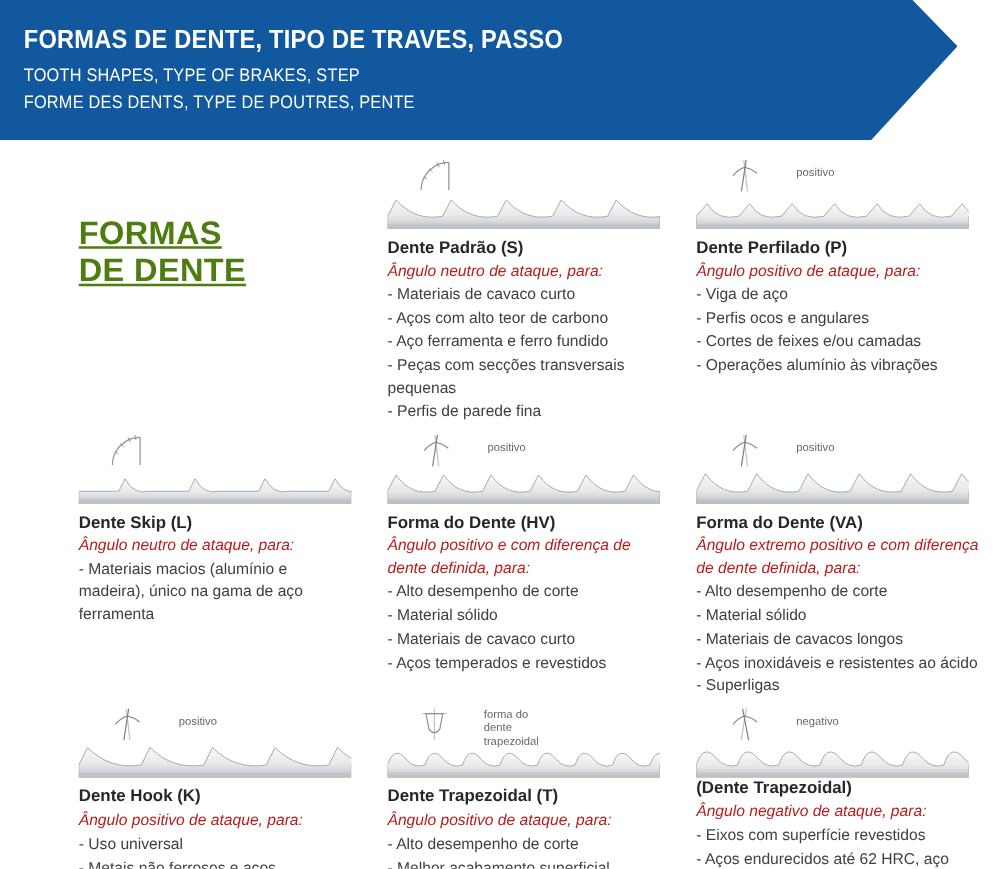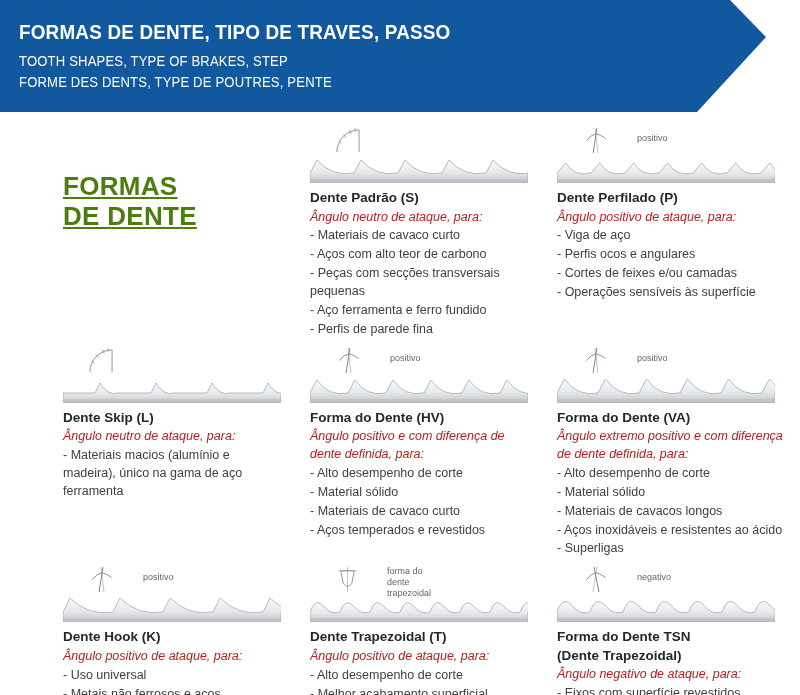--- a/index.html
+++ b/index.html
@@ -90,22 +90,22 @@
     <div class="blade"><svg width="218" height="28" viewBox="0 0 218 28">
           <path d="M0 28 L0 18 L7.0 5 Q22.0 22 44.0 18 L51.0 5 Q66.0 22 88.0 18 L95.0 5 Q110.0 22 132.0 18 L139.0 5 Q154.0 22 176.0 18 L183.0 5 Q198.0 22 220.0 18 L218 18 L218 28 Z" fill="url(#bladeGrad)" stroke="#9aa0a6" stroke-width="0.7"></path>
           <rect x="0" y="24" width="218" height="4" fill="#b9bdc1" opacity="0.55"></rect>
         </svg></div>
     <h3 class="card-title">Dente Padrão (S)</h3>
 
     <p class="card-intro">Ângulo neutro de ataque, para:</p>
     <ul class="bullets">
         <li>- Materiais de cavaco curto</li>
         <li>- Aços com alto teor de carbono</li>
+        <li>- Aço ferramenta e ferro fundido</li>
         <li>- Peças com secções transversais pequenas</li>
-        <li>- Aço ferramenta e ferro fundido</li>
         <li>- Perfis de parede fina</li>
       </ul>
   </section>
 
   <section class="card">
     <div class="icon-row">
       <span class="icon"><svg width="30" height="27" viewBox="0 0 30 28" fill="none" stroke="#7d8287" stroke-width="1">
             <line x1="16" y1="1" x2="12" y2="27"></line>
             <line x1="14" y1="1" x2="17" y2="27" opacity="0.5"></line>
             <path d="M5 14 Q10 8 15 7" stroke-width="0.9"></path>
@@ -117,21 +117,21 @@
           <path d="M0 28 L0 18 L8.8 8 Q17.0 22 34.0 18 L42.8 8 Q51.0 22 68.0 18 L76.8 8 Q85.0 22 102.0 18 L110.8 8 Q119.0 22 136.0 18 L144.8 8 Q153.0 22 170.0 18 L178.8 8 Q187.0 22 204.0 18 L212.8 8 Q221.0 22 238.0 18 L218 18 L218 28 Z" fill="url(#bladeGrad)" stroke="#9aa0a6" stroke-width="0.7"></path>
           <rect x="0" y="24" width="218" height="4" fill="#b9bdc1" opacity="0.55"></rect>
         </svg></div>
     <h3 class="card-title">Dente Perfilado (P)</h3>
 
     <p class="card-intro">Ângulo positivo de ataque, para:</p>
     <ul class="bullets">
         <li>- Viga de aço</li>
         <li>- Perfis ocos e angulares</li>
         <li>- Cortes de feixes e/ou camadas</li>
-        <li>- Operações sensíveis às superfície</li>
+        <li>- Operações alumínio às vibrações</li>
       </ul>
   </section>
 
   <section class="card">
     <div class="icon-row">
       <span class="icon"><svg width="27" height="27" viewBox="0 0 28 28" fill="none" stroke="#8d9297" stroke-width="1">
             <path d="M3 26 A23 23 0 0 1 26 3"></path>
             <line x1="26" y1="3" x2="26" y2="26"></line>
             <path d="M8 17 L5 14.5 M12.5 11 L9.5 8 M18 7 L16 3 M22.5 5 L21.5 1" stroke-width="0.8"></path>
           </svg></span>
@@ -253,21 +253,20 @@
             <line x1="16" y1="1" x2="12" y2="27" opacity="0.5"></line>
             <path d="M5 14 Q10 8 15 7" stroke-width="0.9"></path>
             <path d="M25 12 Q20 8 15 7" stroke-width="0.9"></path>
           </svg></span>
       <span class="icon-label">negativo</span>
     </div>
     <div class="blade"><svg width="218" height="28" viewBox="0 0 218 28">
           <path d="M0 28 L0 18 Q5.9 0.0 16.5 13.0 Q23.8 21 33.0 18 Q38.9 0.0 49.5 13.0 Q56.8 21 66.0 18 Q71.9 0.0 82.5 13.0 Q89.8 21 99.0 18 Q104.9 0.0 115.5 13.0 Q122.8 21 132.0 18 Q137.9 0.0 148.5 13.0 Q155.8 21 165.0 18 Q170.9 0.0 181.5 13.0 Q188.8 21 198.0 18 Q203.9 0.0 214.5 13.0 Q221.8 21 231.0 18 L218 18 L218 28 Z" fill="url(#bladeGrad)" stroke="#9aa0a6" stroke-width="0.7"></path>
           <rect x="0" y="24" width="218" height="4" fill="#b9bdc1" opacity="0.55"></rect>
         </svg></div>
-    <h3 class="card-title">Forma do Dente TSN</h3>
     <h3 class="card-title t2">(Dente Trapezoidal)</h3>
     <p class="card-intro">Ângulo negativo de ataque, para:</p>
     <ul class="bullets">
         <li>- Eixos com superfície revestidos</li>
         <li>- Aços endurecidos até 62 HRC, aço manganês, peças chapeadas com cromo duro</li>
       </ul>
   </section>
 </main>
 
 </body></html>

